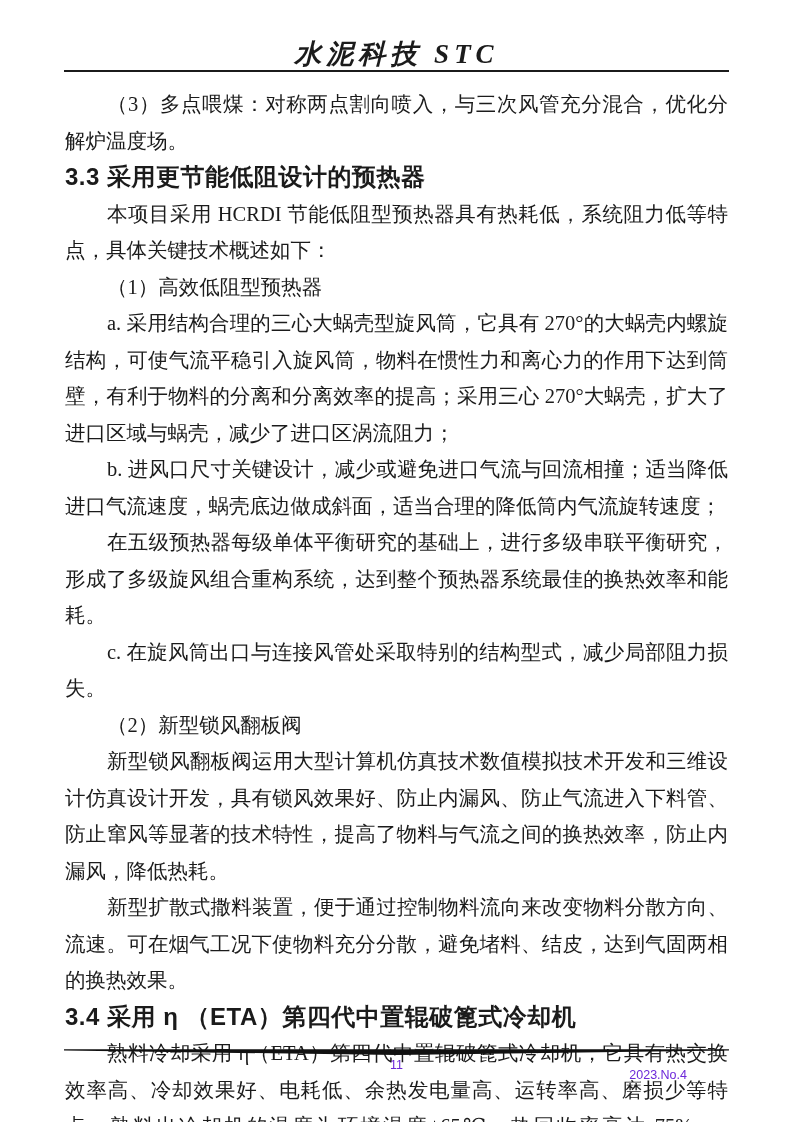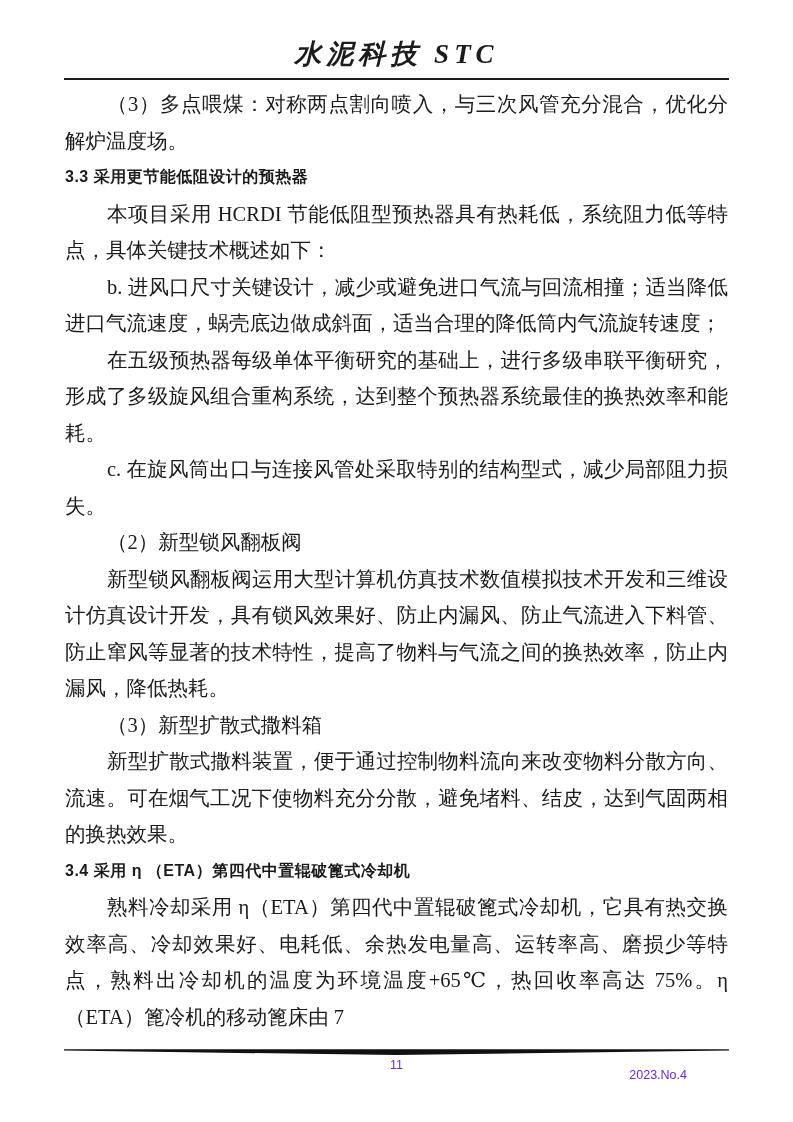--- a/index.html
+++ b/index.html
@@ -15,21 +15,21 @@
   }
 
   
   .header {
     position: absolute;
     top: 38px;
     left: 64px;
     width: 665px;
     text-align: center;
     border-bottom: 2px solid #1b1b1b;
-    padding-bottom: 8px;
+    padding-bottom: 0;
   }
   .journal-title {
     font-size: 27px;
     font-style: italic;
     font-weight: bold;
     letter-spacing: 5px;
     line-height: 32px;
     white-space: nowrap;
   }
 
@@ -43,21 +43,21 @@
     line-height: 36.5px;
     text-align: justify;
     text-justify: inter-ideograph;
   }
   .body-text p {
     margin: 0;
     text-indent: 2.05em;
   }
   .body-text h2 {
     margin: 0;
-    font-size: 16px;
+    font-size: 24px;
     line-height: 36.5px;
     font-weight: bold;
     font-family: "Liberation Sans", "DejaVu Sans", sans-serif;
     text-indent: 0;
     letter-spacing: 0.5px;
   }
 
   
   .footer-rule {
     position: absolute;
@@ -94,26 +94,27 @@
 <div class="page">
 
   <div class="header">
     <span class="journal-title">水泥科技 STC</span>
   </div>
 
   <div class="body-text" id="body-text">
       <p>（3）多点喂煤：对称两点割向喷入，与三次风管充分混合，优化分解炉温度场。</p>
       <h2>3.3 采用更节能低阻设计的预热器</h2>
       <p>本项目采用 HCRDI 节能低阻型预热器具有热耗低，系统阻力低等特点，具体关键技术概述如下：</p>
+      <p>（1）高效低阻型预热器</p>
+      <p>a. 采用结构合理的三心大蜗壳型旋风筒，它具有 270°的大蜗壳内螺旋结构，可使气流平稳引入旋风筒，物料在惯性力和离心力的作用下达到筒壁，有利于物料的分离和分离效率的提高；采用三心 270°大蜗壳，扩大了进口区域与蜗壳，减少了进口区涡流阻力；</p>
       <p>b. 进风口尺寸关键设计，减少或避免进口气流与回流相撞；适当降低进口气流速度，蜗壳底边做成斜面，适当合理的降低筒内气流旋转速度；</p>
       <p>在五级预热器每级单体平衡研究的基础上，进行多级串联平衡研究，形成了多级旋风组合重构系统，达到整个预热器系统最佳的换热效率和能耗。</p>
       <p>c. 在旋风筒出口与连接风管处采取特别的结构型式，减少局部阻力损失。</p>
       <p>（2）新型锁风翻板阀</p>
       <p>新型锁风翻板阀运用大型计算机仿真技术数值模拟技术开发和三维设计仿真设计开发，具有锁风效果好、防止内漏风、防止气流进入下料管、防止窜风等显著的技术特性，提高了物料与气流之间的换热效率，防止内漏风，降低热耗。</p>
-      <p>（3）新型扩散式撒料箱</p>
       <p>新型扩散式撒料装置，便于通过控制物料流向来改变物料分散方向、流速。可在烟气工况下使物料充分分散，避免堵料、结皮，达到气固两相的换热效果。</p>
       <h2>3.4 采用 η （ETA）第四代中置辊破篦式冷却机</h2>
       <p>熟料冷却采用 η（ETA）第四代中置辊破篦式冷却机，它具有热交换效率高、冷却效果好、电耗低、余热发电量高、运转率高、磨损少等特点，熟料出冷却机的温度为环境温度+65℃，热回收率高达 75%。η（ETA）篦冷机的移动篦床由 7</p>
     </div>
 
   <svg class="footer-rule" viewBox="0 0 665 8" preserveAspectRatio="none">
     <polygon points="0,1.2 665,1.2 665,2.6 332,7 0,2.6" fill="#111111"></polygon>
   </svg>
 
   <div class="footer">

